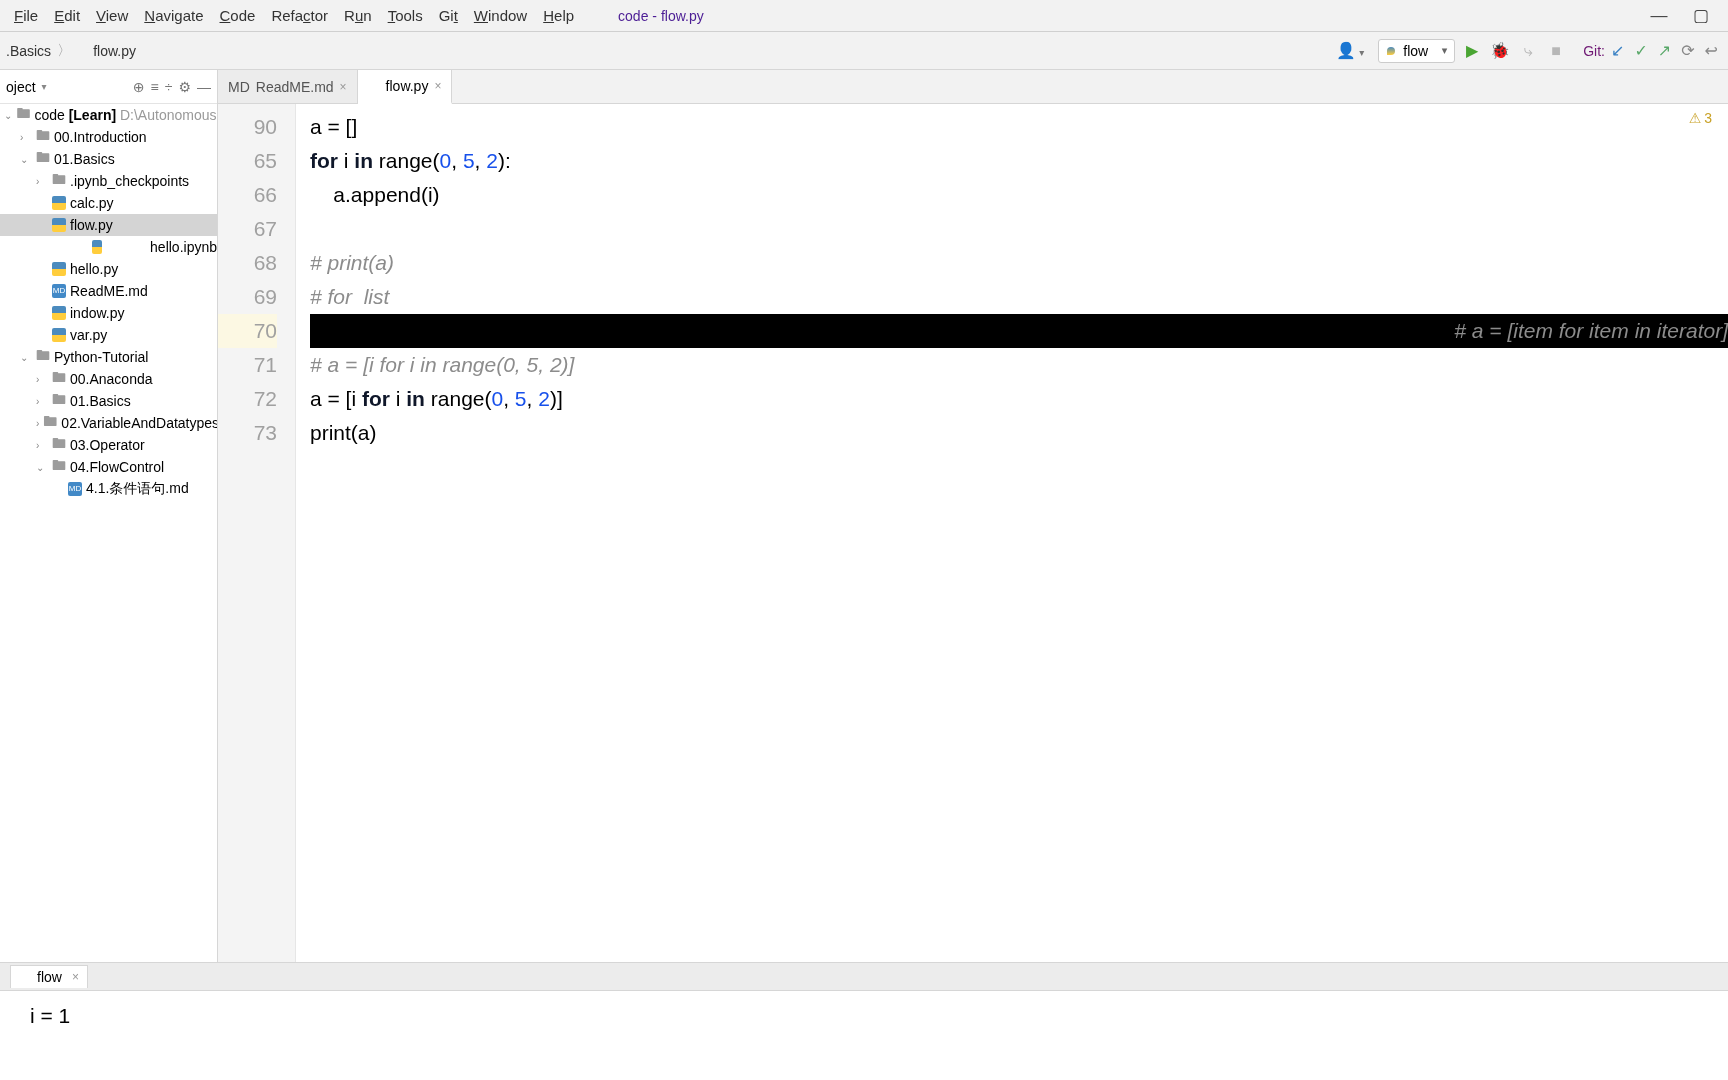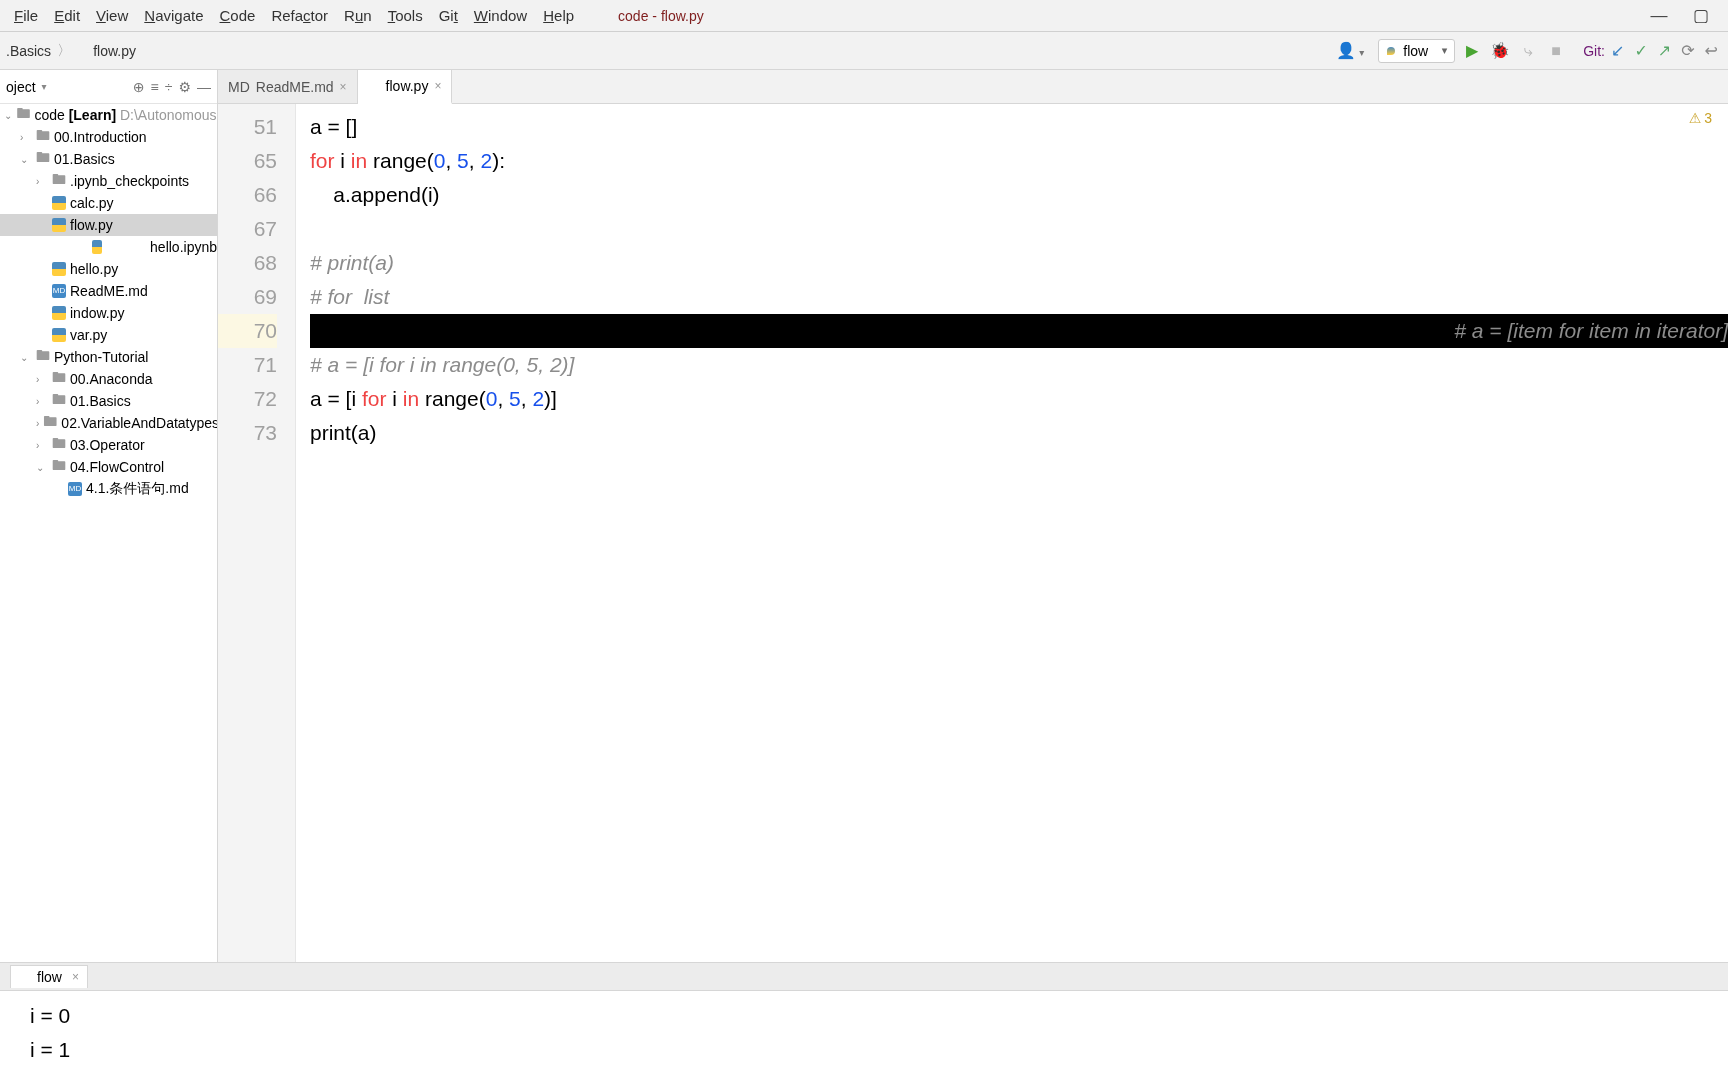--- a/index.html
+++ b/index.html
@@ -1,21 +1,21 @@
 <!DOCTYPE html>
 <html><head>
 <meta charset="utf-8">
 <style>
 * { margin: 0; padding: 0; box-sizing: border-box; font-family: "Segoe UI", Arial, sans-serif; }
 html, body { width: 1728px; height: 1080px; overflow: hidden; background: #f2f2f2; }
 
 .menubar { height: 32px; background: #f2f2f2; display: flex; align-items: center; padding: 0 6px; border-bottom: 1px solid #d0d0d0; }
 .menubar .menu-item { padding: 4px 8px; font-size: 15px; color: #333; cursor: pointer; }
 .menubar .menu-item .ul { text-decoration: underline; }
-.menubar .title-app { margin-left: 36px; color: #7f1d1d; font-size: 14px; }
+.menubar .title-app { margin-left: 36px; color: #4c1d95; font-size: 14px; }
 .menubar .spacer { flex: 1; }
 .menubar .win-btn { width: 42px; text-align: center; font-size: 17px; color: #444; }
 
 .topbar { height: 38px; background: #f2f2f2; display: flex; align-items: center; border-bottom: 1px solid #d6d6d6; }
 .breadcrumb { display: flex; align-items: center; gap: 4px; font-size: 14px; padding-left: 6px; color: #333; }
 .breadcrumb .crumb { display: inline-flex; align-items: center; gap: 4px; }
 .breadcrumb .sep { color: #999; margin: 0 2px; }
 .run-area { margin-left: auto; display: flex; align-items: center; gap: 6px; padding-right: 10px; }
 .run-select { border: 1px solid #ccc; background: #fff; padding: 3px 26px 3px 24px; border-radius: 3px; font-size: 14px; position: relative; display: inline-flex; align-items: center; }
 .run-select::before { content: ""; width: 8px; height: 8px; border-radius: 50% 50% 50% 0; background: linear-gradient(#4b8bbe,#ffcd3c); position: absolute; left: 8px; }
@@ -49,21 +49,21 @@
 .tab { display: flex; align-items: center; padding: 0 10px; gap: 6px; border-right: 1px solid #d6d6d6; font-size: 14px; background: #ececec; color: #555; }
 .tab.active { background: #fff; color: #000; border-bottom: 2px solid #fff; margin-bottom: -1px; }
 .tab .close { color: #999; font-size: 12px; }
 .editor-body { flex: 1; display: flex; font-family: "JetBrains Mono","Consolas",monospace; font-size: 21px; position: relative; }
 .gutter { width: 78px; background: #f4f4f4; text-align: right; padding: 6px 18px 6px 0; color: #a0a0a0; border-right: 1px solid #e6e6e6; }
 .gutter div { height: 34px; line-height: 34px; }
 .gutter .hl { background: #fcf8e3; }
 .code { flex: 1; padding: 6px 0 6px 14px; white-space: pre; position: relative; }
 .code .line { height: 34px; line-height: 34px; }
 .code .hl-line { background: #000000; text-align: right; }
-.kw { color: #ef4444; font-weight: 400; }
+.kw { color: #0f172a; font-weight: 700; }
 .num { color: #1750eb; }
 .comment { color: #8c8c8c; font-style: italic; }
 .warn-marker { position: absolute; top: 6px; right: 16px; color: #c9a227; font-size: 14px; display: flex; align-items: center; gap: 3px; }
 
 .run-pane { background: #fff; border-top: 1px solid #d6d6d6; display: flex; flex-direction: column; }
 .run-tab { height: 28px; display: flex; align-items: center; padding-left: 10px; background: #ececec; border-bottom: 1px solid #d6d6d6; }
 .run-tab .tabitem { display: flex; align-items: center; gap: 6px; background: #fff; padding: 3px 8px; border: 1px solid #d6d6d6; border-bottom: none; font-size: 14px; }
 .console { flex: 1; font-family: "JetBrains Mono","Consolas",monospace; font-size: 21px; padding: 8px 0 8px 30px; }
 .console .cline { line-height: 34px; height: 34px; }
 
@@ -234,21 +234,21 @@
           <span class="close">×</span>
         </div>
         <div class="tab active">
           <span class="py-ic" style="width:12px;height:12px;"></span>
           <span>flow.py</span>
           <span class="close">×</span>
         </div>
       </div>
     <div class="editor-body">
       <div class="gutter" id="gutter">
-          <div>51</div>
+          <div>90</div>
           <div>65</div>
           <div>66</div>
           <div>67</div>
           <div>68</div>
           <div>69</div>
           <div class="hl">70</div>
           <div>71</div>
           <div>72</div>
           <div>73</div>
         </div>
@@ -260,16 +260,15 @@
 
 <div class="run-pane run-wrapper">
   <div class="run-tab">
     <div class="tabitem">
       <span class="py-ic" style="width:12px;height:12px;"></span>
       <span>flow</span>
       <span style="color:#999;font-size:12px;margin-left:4px;">×</span>
     </div>
   </div>
   <div class="console" id="console">
-      <div class="cline">i = 0</div>
       <div class="cline">i = 1</div>
     </div>
 </div>
 
 </body></html>

